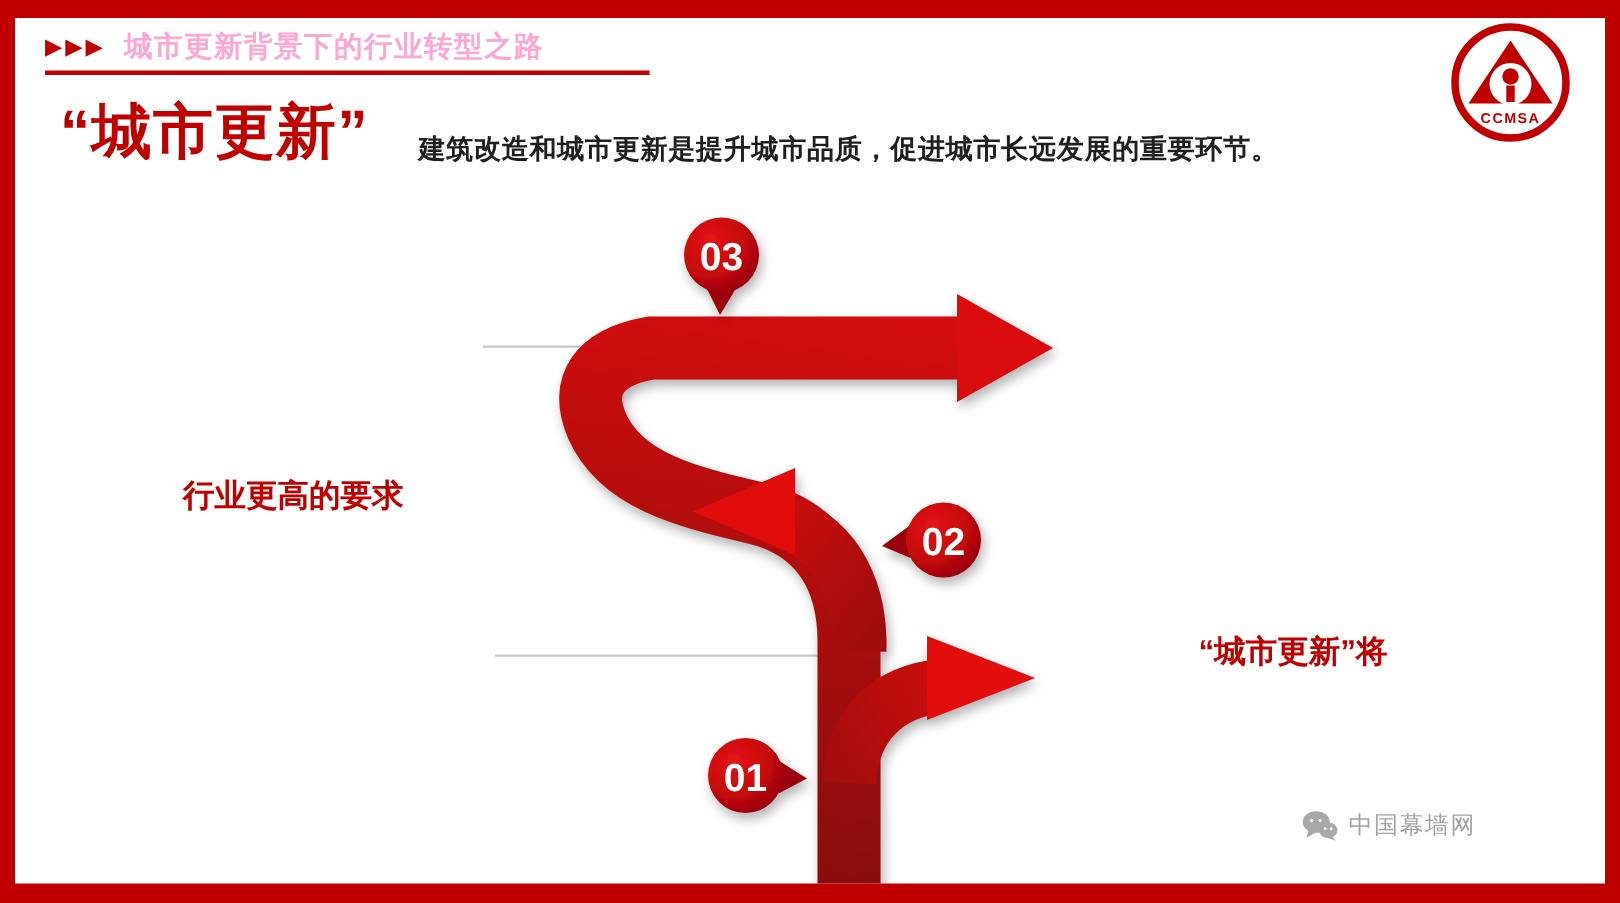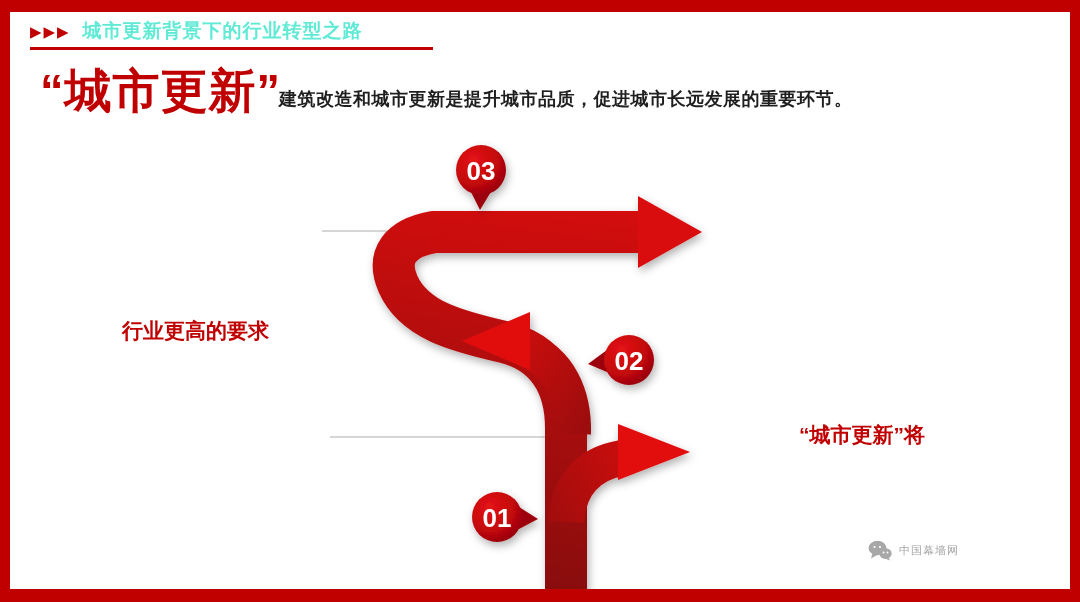--- a/index.html
+++ b/index.html
@@ -3,35 +3,35 @@
 <meta charset="utf-8">
 <style>
   html,body{margin:0;padding:0;background:#ffffff;}
   body{width:1080px;height:602px;font-family:"Liberation Sans","DejaVu Sans",sans-serif;}
   .slide{position:relative;width:1080px;height:602px;background:#c00000;overflow:hidden;}
   .inner{position:absolute;left:10px;top:12px;right:10px;bottom:13px;background:#ffffff;overflow:hidden;z-index:1;}
   .layer{position:absolute;left:-10px;top:-12px;width:1080px;height:602px;}
 
   .header-row{position:absolute;left:30px;top:18px;z-index:3;display:flex;align-items:center;gap:12px;}
   .tri-arrows{color:#c00000;font-size:15px;letter-spacing:2px;line-height:1;}
-  .header-title{color:#5eead4;font-size:19px;font-weight:bold;letter-spacing:1px;}
+  .header-title{color:#f9a8d4;font-size:19px;font-weight:bold;letter-spacing:1px;}
   .header-underline{position:absolute;left:30px;top:47px;width:403px;height:3px;background:#c00000;z-index:3;}
 
   .logo{position:absolute;right:32px;top:14px;z-index:3;}
 
-  .main-title{position:absolute;left:40px;top:60px;z-index:3;color:#c00000;font-size:47px;font-weight:bold;letter-spacing:1px;}
+  .main-title{position:absolute;left:40px;top:60px;z-index:3;color:#c00000;font-size:40px;font-weight:bold;letter-spacing:1px;}
   .subtitle{position:absolute;left:255px;top:87px;z-index:3;color:#1f1f1f;font-size:18px;font-weight:600;letter-spacing:.5px;margin-left:24px;}
 
   .lbl{position:absolute;z-index:3;color:#c00000;font-weight:700;font-size:21px;line-height:1.45;text-align:center;}
   .lbl-step3{left:790px;top:202px;width:210px;}
   .lbl-step2{left:122px;top:316px;width:220px;text-align:left;}
   .lbl-step1{left:764px;top:420px;width:196px;}
 
   .watermark{position:absolute;left:868px;top:540px;z-index:3;display:flex;align-items:center;gap:7px;
-             color:#a3a3a3;font-size:11px;letter-spacing:1px;}
+             color:#a3a3a3;font-size:16px;letter-spacing:1px;}
 </style>
 </head>
 <body>
 
 <div class="slide">
 
   <div class="inner">
     <svg class="layer" viewBox="0 0 1080 602">
       <defs>
         <linearGradient id="gMain" x1="566" y1="602" x2="620" y2="200" gradientUnits="userSpaceOnUse">
@@ -100,20 +100,30 @@
       </g>
     </svg>
   </div>
 
   <div class="header-row">
     <span class="tri-arrows">▶▶▶</span>
     <span class="header-title">城市更新背景下的行业转型之路</span>
   </div>
   <div class="header-underline"></div>
 
+  <div class="logo">
+    <svg width="82" height="82" viewBox="0 0 82 82">
+      <circle cx="41" cy="41" r="37" fill="#ffffff" stroke="#c00000" stroke-width="5"></circle>
+      <path d="M 41 13 L 69 55 L 13 55 Z" fill="#c00000"></path>
+      <circle cx="41" cy="42" r="14" fill="#ffffff"></circle>
+      <circle cx="41" cy="37" r="5.5" fill="#c00000"></circle>
+      <rect x="38.2" y="43" width="5.6" height="11" fill="#c00000"></rect>
+      <text x="41" y="68" text-anchor="middle" font-size="9.5" font-weight="bold" fill="#c00000" letter-spacing="1">CCMSA</text>
+    </svg>
+  </div>
 
   <div class="main-title">“城市更新”</div>
   <div class="subtitle">建筑改造和城市更新是提升城市品质，促进城市长远发展的重要环节。</div>
 
   <div class="lbl lbl-step2">
     <div>行业更高的要求</div>
   </div>
   <div class="lbl lbl-step1">
     <div>“城市更新”将</div>
   </div>

